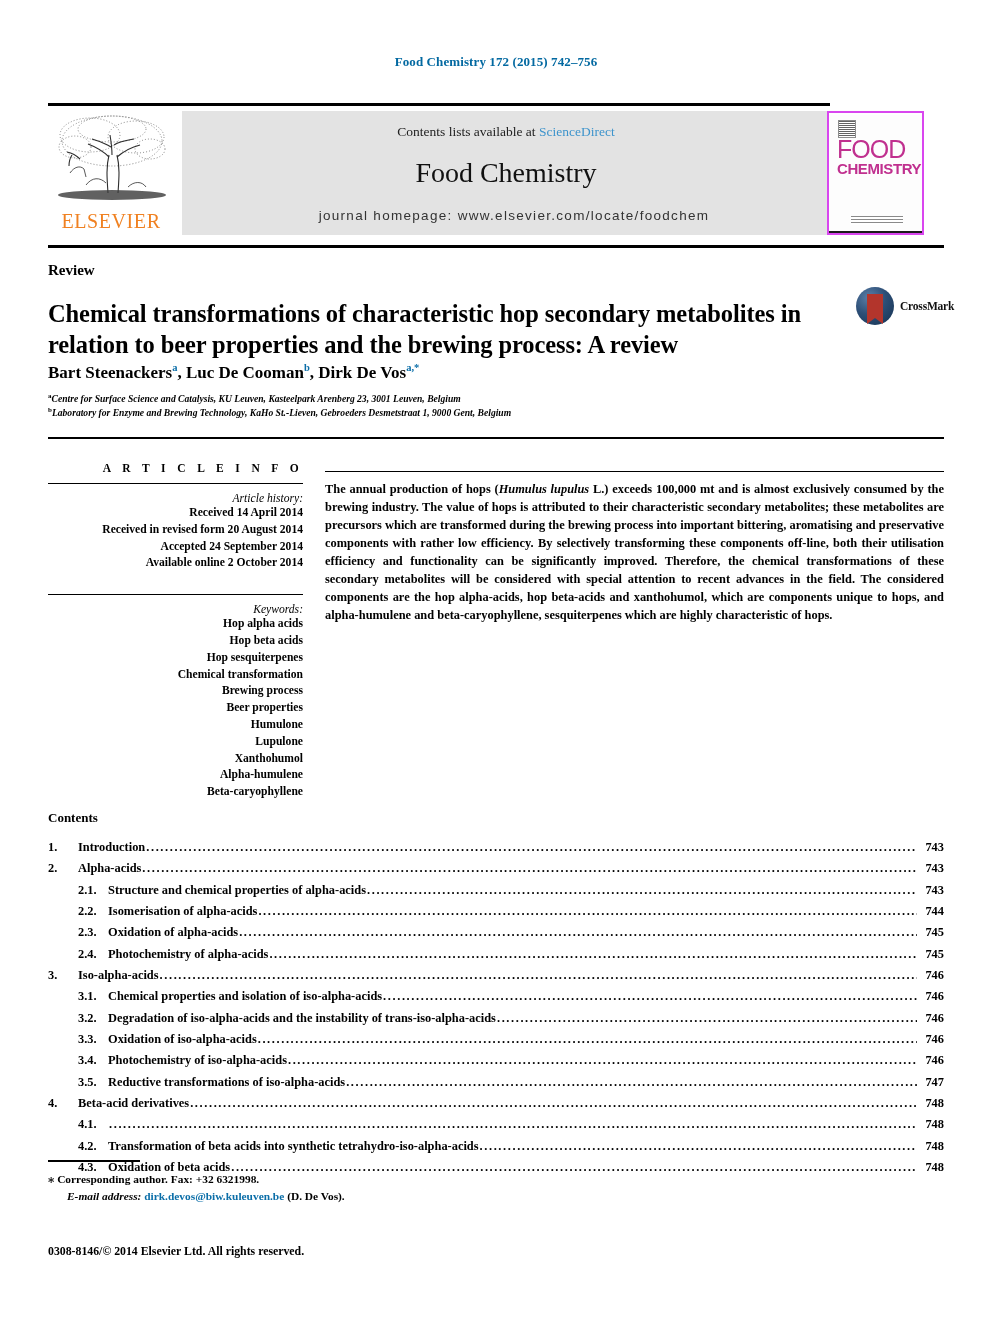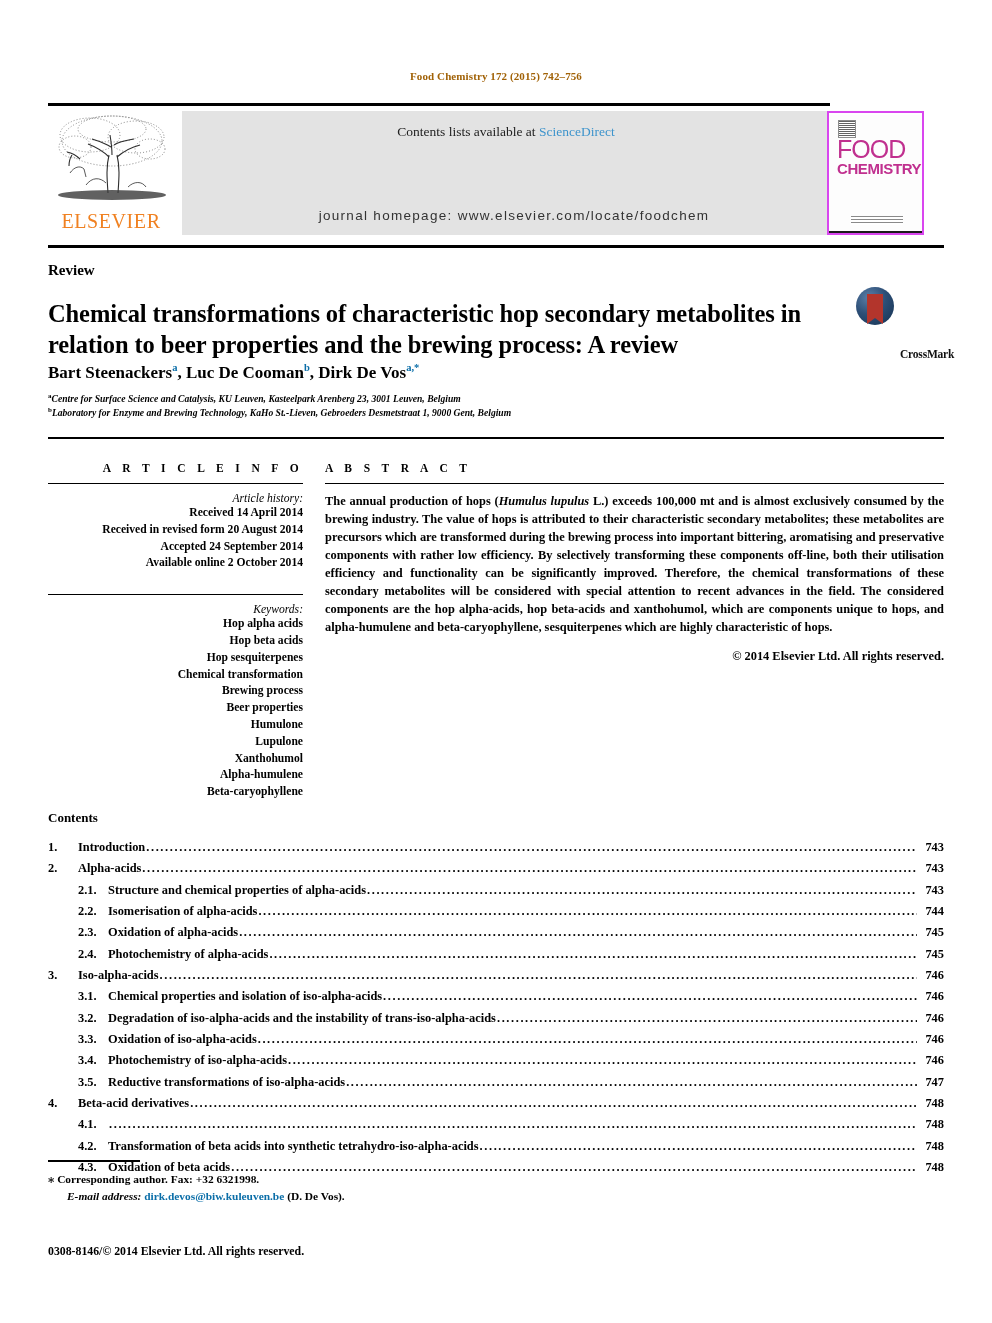--- a/index.html
+++ b/index.html
@@ -18,27 +18,27 @@
   .page {
     position: relative;
     width: 992px;
     height: 1323px;
     box-sizing: border-box;
   }
 
   
   .running-head {
     position: absolute;
-    top: 70px;
+    top: 54px;
     left: 0;
     width: 992px;
     text-align: center;
-    font-size: 11px;
-    font-weight: bold;
-    color: #a16207;
+    font-size: 13px;
+    font-weight: bold;
+    color: #0369a1;
     letter-spacing: 0.1px;
   }
 
   
   .masthead {
     position: absolute;
     top: 103px;
     left: 48px;
     width: 896px;
     height: 132px;
@@ -282,21 +282,20 @@
   }
   .cm-label {
     position: absolute;
     top: 13px;
     left: 44px;
     font-family: "Liberation Serif", serif;
     font-size: 11.5px;
     font-weight: bold;
     color: #111;
     letter-spacing: -0.2px;
-    margin-top: 48px;
   }
 
   
   .col-info {
     position: absolute;
     top: 462px;
     left: 48px;
     width: 255px;
     text-align: right;
   }
@@ -476,20 +475,21 @@
           <path d="M78 76 c6 -6 14 -6 18 0"></path>
         </g>
       </svg>
       <div class="elsevier-word">ELSEVIER</div>
     </div>
 
     <div class="banner">
       <div class="banner-line1">
         <span>Contents lists available at </span><span class="sd">ScienceDirect</span>
       </div>
+      <div class="banner-title">Food Chemistry</div>
       <div class="banner-line3">journal homepage: www.elsevier.com/locate/foodchem</div>
     </div>
 
     <div class="cover">
       <div class="cover-top-rule"></div>
       <div class="cover-mini"></div>
       <div class="cover-food">FOOD</div>
       <div class="cover-chem">CHEMISTRY</div>
       <div class="cover-footblock"></div>
       <div class="cover-bottom-rule"></div>
@@ -539,24 +539,22 @@
       <li>Beer properties</li>
       <li>Humulone</li>
       <li>Lupulone</li>
       <li>Xanthohumol</li>
       <li>Alpha-humulene</li>
       <li>Beta-caryophyllene</li>
     </ul>
   </div>
 
   <div class="col-abstract">
-    <div class="sec-label">A B S T R A C T</div>
     <hr class="hr-thin">
     <p class="abstract-body"><span>The annual production of hops (</span><span class="sp">Humulus lupulus</span><span> L.) exceeds 100,000 mt and is almost exclusively consumed by the brewing industry. The value of hops is attributed to their characteristic secondary metabolites; these metabolites are precursors which are transformed during the brewing process into important bittering, aromatising and preservative components with rather low efficiency. By selectively transforming these components off-line, both their utilisation efficiency and functionality can be significantly improved. Therefore, the chemical transformations of these secondary metabolites will be considered with special attention to recent advances in the field. The considered components are the hop alpha-acids, hop beta-acids and xanthohumol, which are components unique to hops, and alpha-humulene and beta-caryophyllene, sesquiterpenes which are highly characteristic of hops.</span></p>
-    <div class="copyright">© 2014 Elsevier Ltd. All rights reserved.</div>
   </div>
 
   <div class="contents-head">Contents</div>
   <div class="toc">
       <div class="toc-row">
         <span class="toc-num">1.</span>
         <span class="toc-label">Introduction</span>
         <span class="toc-dots">...........................................................................................................................................................................................................................</span>
         <span class="toc-page">743</span>
       </div>

